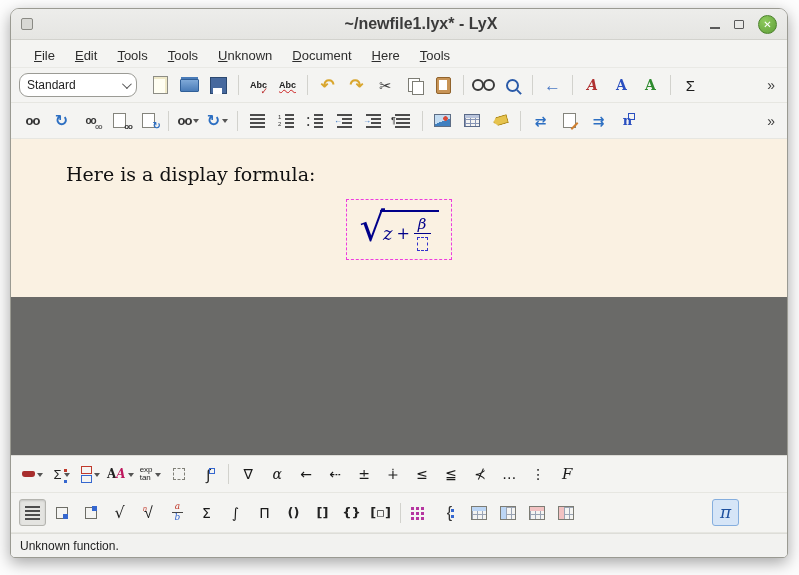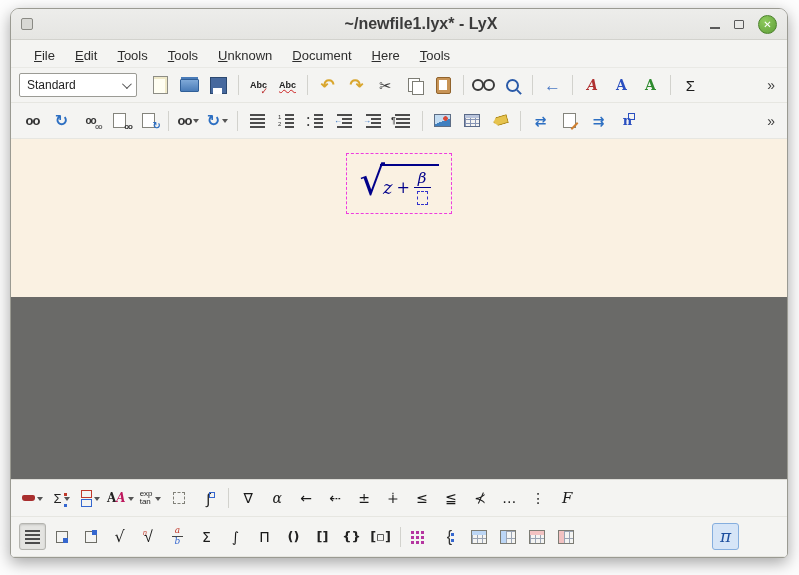--- a/index.html
+++ b/index.html
@@ -36,21 +36,21 @@
   .tb-item { min-width:27px; height:27px; display:inline-flex; align-items:center; justify-content:center;
     border:1px solid transparent; border-radius:3px; position:relative; flex:none; }
   .tb-item.sep { min-width:0; width:1px; height:20px; background:#d2d2cd; border:none; margin:0 4px; border-radius:0; }
   .glyph { display:inline-flex; align-items:center; justify-content:center; font-size:13px; color:#222; line-height:1; position:relative; }
   .caret { display:none; width:0; height:0; border:3px solid transparent; border-top:4px solid #555; margin-left:2px; align-self:flex-end; margin-bottom:7px; }
   .dd .caret { display:block; }
   .pressed { background:#e4e4e1; border-color:#b4b4af; box-shadow:inset 0 1px 2px rgba(0,0,0,.15); }
   .active { background:#d6e5f7; border-color:#85aede; }
 
   
-  .combo { width:118px; height:24px; background:#fff; border:1px solid #9b9b95; border-radius:2px;
+  .combo { width:118px; height:24px; background:#fff; border:1px solid #9b9b95; border-radius:9px;
     display:flex; align-items:center; font-size:12px; color:#222; padding-left:7px; margin-right:8px; flex:none; }
   .combo-caret { margin-left:auto; margin-right:7px; width:7px; height:7px; border-right:1.6px solid #555; border-bottom:1.6px solid #555; transform:rotate(45deg) translateY(-2px); }
 
   
   .i-new .glyph::before { content:""; width:13px; height:16px; background:#fffef2; border:1px solid #8d8d85; box-shadow:inset -2px 2px 0 #efe9c9; }
   .i-open .glyph::before { content:""; width:17px; height:11px; background:linear-gradient(#7fa9d8,#4a7cb8); border:1px solid #305f98; border-radius:1px; box-shadow:0 -3px 0 -1px #4a7cb8; }
   .i-save .glyph::before { content:""; width:15px; height:15px; background:#47699e; border:1px solid #2b4870; }
   .i-save .glyph::after { content:""; position:absolute; width:9px; height:6px; background:#fff; bottom:0; left:3px; }
   .i-spell .glyph { font-size:9px; font-weight:bold; color:#222; }
   .i-spell::after { content:"✓"; position:absolute; right:3px; bottom:2px; font-size:9px; color:#b82727; font-weight:bold; }
@@ -434,20 +434,21 @@
 
       <span class="tb-item i-note-n">
         <span class="glyph">n</span>
 
       </span>
     <span class="overflow">»</span>
   </div>
 
   <div class="workarea">
     <div class="page">
+      <div class="doc-text">Here is a display formula:</div>
       <div class="formula-row">
         <span class="math-inset">
           <span class="msqrt">
             <span class="rad-sign">√</span>
             <span class="radicand">
               <span class="mvar">z</span>
               <span class="mop">+</span>
               <span class="mfrac">
                 <span class="mnum">β</span>
                 <span class="mden">
@@ -667,14 +668,17 @@
         <span class="glyph"></span>
 
       </span>
 
       <span class="tb-item i-pi active push">
         <span class="glyph">π</span>
 
       </span>
     </div>
 
+  <div class="statusbar">
+    <span>Unknown function.</span>
+  </div>
 
 </div>
 
 </body></html>

